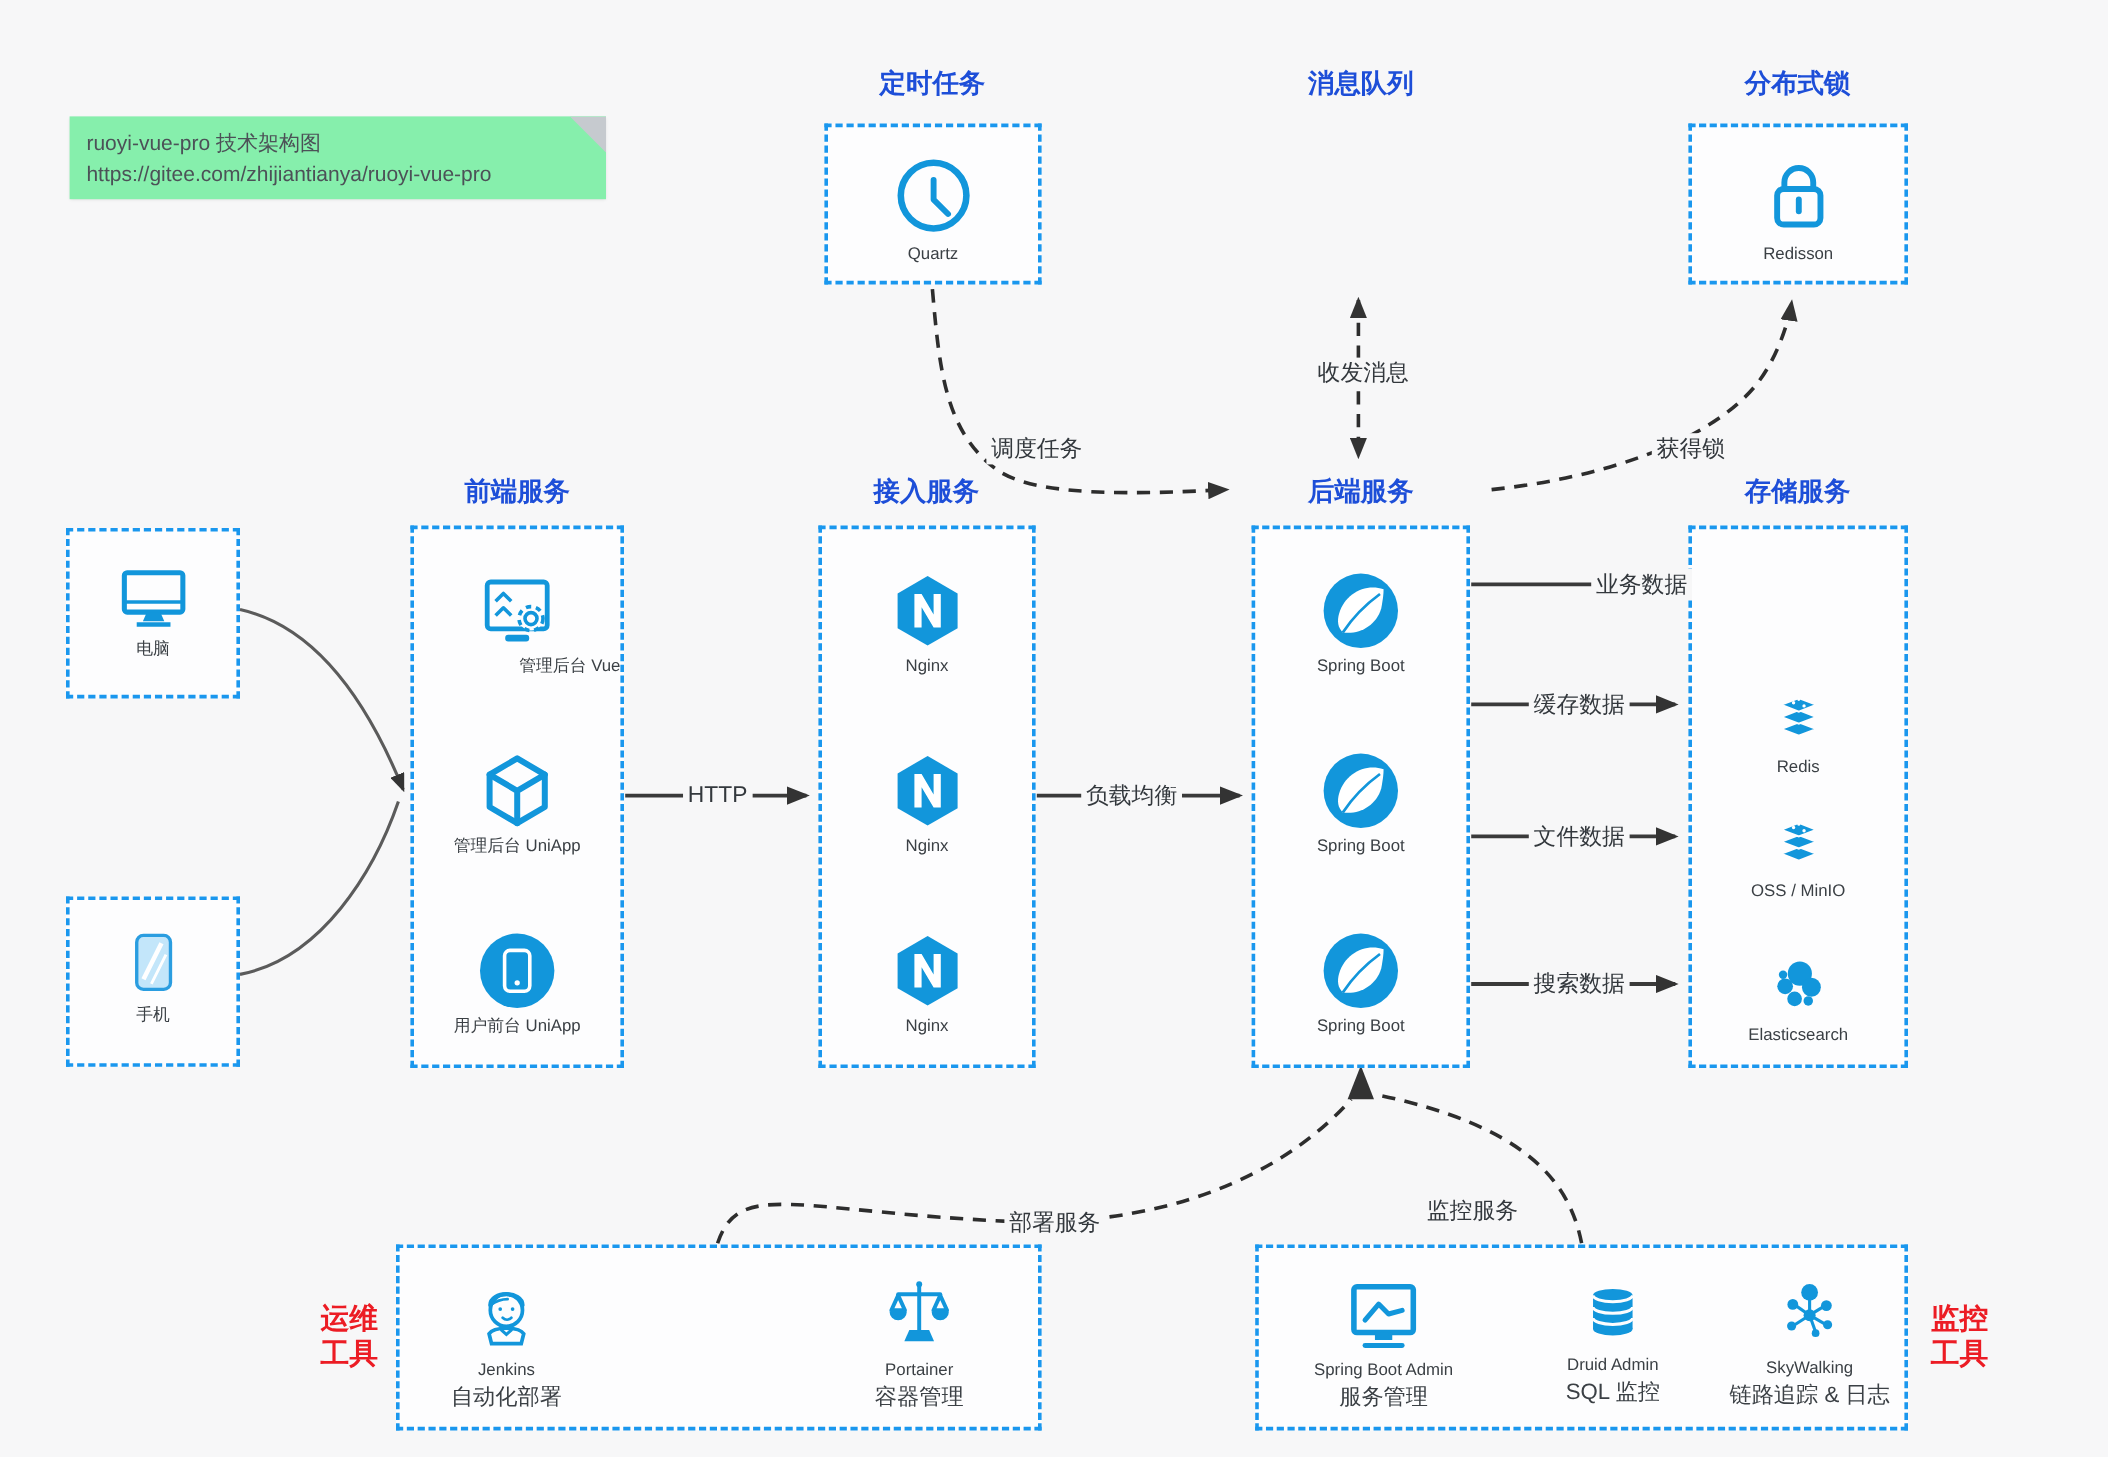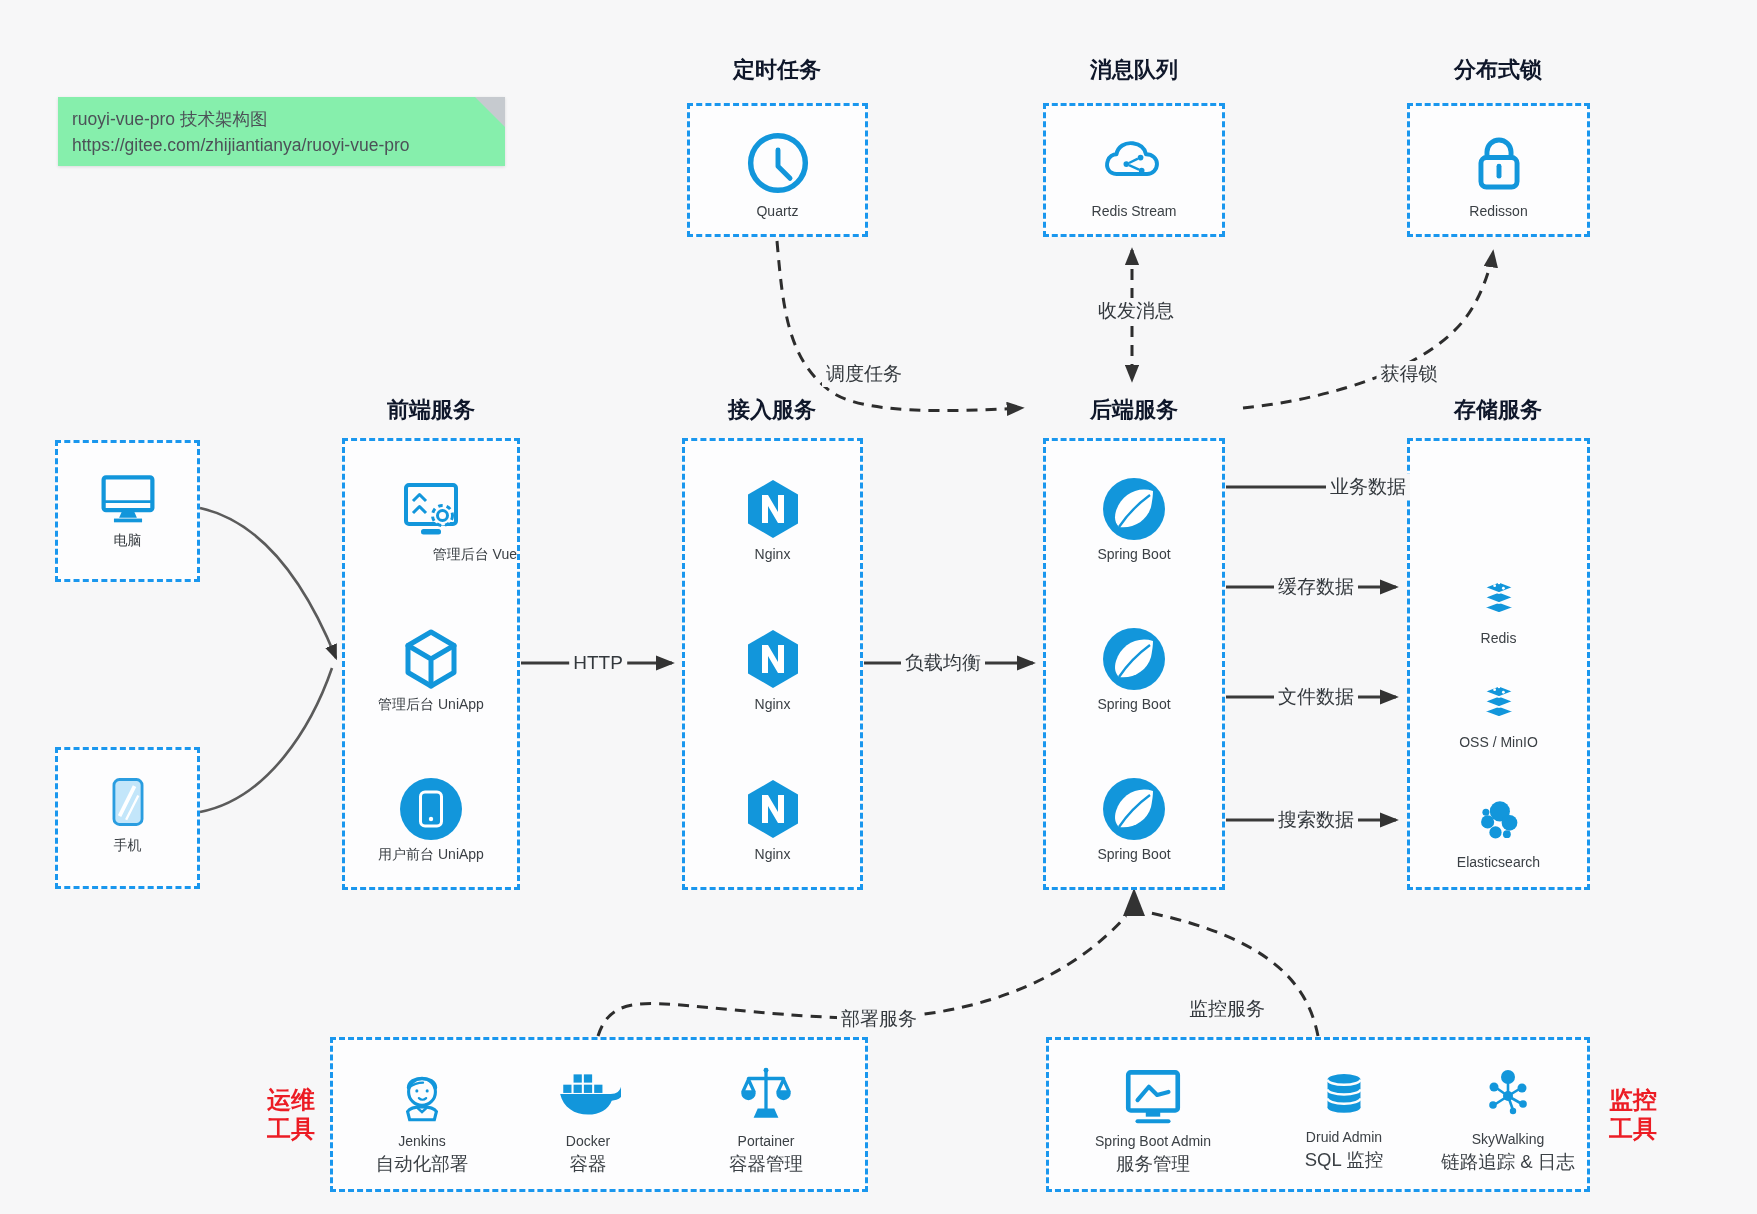--- a/index.html
+++ b/index.html
@@ -2,21 +2,21 @@
 <html><head>
 <meta charset="utf-8">
 <style>
   html,body{margin:0;padding:0;background:#f7f7f8;font-family:"Liberation Sans","DejaVu Sans",sans-serif;}
   .canvas{position:relative;width:1757px;height:1214px;background:#f7f7f8;overflow:hidden;}
   svg.arrows{position:absolute;left:0;top:0;}
   .cl{stroke:#5b5b5b;stroke-width:2.6;fill:none;}
   .sl{stroke:#3a3a3a;stroke-width:3.2;fill:none;}
   .dl{stroke:#2d2d2d;stroke-width:3;fill:none;stroke-dasharray:11 8;}
   .box{position:absolute;background:#fdfdfe;border:3px dashed #1a97ee;box-sizing:border-box;}
-  .gtitle{position:absolute;transform:translate(-50%,-50%);font-size:22px;font-weight:bold;color:#0f172a;white-space:nowrap;}
+  .gtitle{position:absolute;transform:translate(-50%,-50%);font-size:22px;font-weight:bold;color:#1d4ed8;white-space:nowrap;}
   .sidelab{position:absolute;transform:translate(-50%,-50%);font-size:24px;font-weight:bold;color:#ec1c24;text-align:center;line-height:29px;}
   .item{position:absolute;left:0;right:0;text-align:center;}
   .it2{position:absolute;text-align:center;}
   .ic{display:block;margin:0 auto;}
   .ilabel{font-size:14px;color:#3b4045;margin-top:5px;white-space:nowrap;}
   .isub{font-size:18.5px;color:#3b4045;margin-top:2px;white-space:nowrap;}
   .elabel{position:absolute;transform:translate(-50%,-50%);font-size:19px;color:#33383d;background:#f7f7f8;padding:0 4px;white-space:nowrap;}
   .note{position:absolute;left:58px;top:97px;width:447px;height:69px;background:#86efac;box-shadow:0 1px 3px rgba(0,0,0,0.12);}
   .note .txt{padding:9px 0 0 14px;font-size:17.5px;line-height:26px;color:#4c5157;}
   .note svg{position:absolute;top:0;right:0;}
@@ -69,32 +69,20 @@
   <div class="box" style="left:687px;top:103px;width:181px;height:134px;">
     <div class="item" style="top:22px;">
       <svg class="ic" width="70" height="70" viewBox="-32 -32 64 64">
         <circle r="25" fill="none" stroke="#1296db" stroke-width="5"></circle>
         <path d="M0,-12 L0,3 L11,14" fill="none" stroke="#1296db" stroke-width="4.5" stroke-linecap="round" stroke-linejoin="round"></path>
       </svg>
       <div class="ilabel">Quartz</div>
     </div>
   </div>
 
-  <div class="box" style="left:1043px;top:103px;width:182px;height:134px;">
-    <div class="item" style="top:22px;">
-      <svg class="ic" width="70" height="70" viewBox="-32 -32 64 64">
-        <path d="M-16,10 C-23,10 -26,4 -24,-2 C-23,-6 -19,-8 -16,-8 C-15,-15 -8,-19 -1,-18 C6,-17 10,-13 11,-8 C17,-8 21,-4 21,1 C21,6 17,10 12,10 Z" fill="none" stroke="#1296db" stroke-width="3.6" stroke-linejoin="round"></path>
-        <circle cx="-7" cy="1" r="2.6" fill="#1296db"></circle>
-          <circle cx="6" cy="-5" r="2.6" fill="#1296db"></circle>
-          <circle cx="7" cy="7" r="2.6" fill="#1296db"></circle>
-        <path d="M-4.6,0 L3.6,-4 M-4.6,2 L4.6,6" stroke="#1296db" stroke-width="2.2"></path>
-      </svg>
-      <div class="ilabel">Redis Stream</div>
-    </div>
-  </div>
 
   <div class="box" style="left:1407px;top:103px;width:183px;height:134px;">
     <div class="item" style="top:22px;">
       <svg class="ic" width="70" height="70" viewBox="-32 -32 64 64">
         <path d="M-11,-5 v-5 a11,11 0 0 1 22,0 v5" fill="none" stroke="#1296db" stroke-width="4.5"></path>
         <rect x="-16.5" y="-5" width="33" height="27" rx="5" fill="none" stroke="#1296db" stroke-width="4.5"></rect>
         <line x1="0" y1="3" x2="0" y2="12" stroke="#1296db" stroke-width="4.5" stroke-linecap="round"></line>
       </svg>
       <div class="ilabel">Redisson</div>
     </div>
@@ -254,35 +242,20 @@
           <path d="M-13,-7 C-9,-10 -4,-12 1,-12" stroke-width="2.2"></path>
           <path d="M-3,3 C-1,5 2,5 4,3" stroke-width="2.2"></path>
           <path d="M-14,16 C-10,10 10,10 14,16 L12,24 H-12 Z" stroke-width="3"></path>
           <path d="M-4,13 l4,3.5 4,-3.5" stroke-width="2.4"></path>
         </g>
         <circle cx="-5" cy="-4" r="1.5" fill="#1296db"></circle>
           <circle cx="5" cy="-4" r="1.5" fill="#1296db"></circle>
       </svg>
       <div class="ilabel">Jenkins</div>
       <div class="isub">自动化部署</div>
-    </div>
-    <div class="it2" style="left:175px;top:22px;width:160px;">
-      <svg class="ic" width="66" height="66" viewBox="-32 -32 64 64">
-        <g fill="#1296db">
-          <path d="M-27,-1 H22 C28,-1 31,-4 32,-8 C34,-6 35,-2 32.5,1.5 C30,4.5 26,5.5 23,5.5 C20,14 11,19 0,19 C-13,19 -24,12 -27,-1 Z"></path>
-          <rect x="-24" y="-10" width="8" height="8"></rect>
-            <rect x="-14" y="-10" width="8" height="8"></rect>
-          <rect x="-4" y="-10" width="8" height="8"></rect>
-            <rect x="6" y="-10" width="8" height="8"></rect>
-          <rect x="-14" y="-20" width="8" height="8"></rect>
-            <rect x="-4" y="-20" width="8" height="8"></rect>
-        </g>
-      </svg>
-      <div class="ilabel">Docker</div>
-      <div class="isub">容器</div>
     </div>
     <div class="it2" style="left:353px;top:22px;width:160px;">
       <svg class="ic" width="66" height="66" viewBox="-32 -32 64 64">
         <g stroke="#1296db" stroke-width="3.2" fill="none" stroke-linecap="round" stroke-linejoin="round">
           <line x1="0" y1="-23" x2="0" y2="13"></line>
           <line x1="-17" y1="-16" x2="17" y2="-16"></line>
           <path d="M-17,-15 L-22.5,-3 L-11.5,-3 Z"></path>
           <path d="M17,-15 L11.5,-3 L22.5,-3 Z"></path>
         </g>
         <path d="M-24,-2 a7,7 0 0 0 14,0 Z" fill="#1296db"></path>

